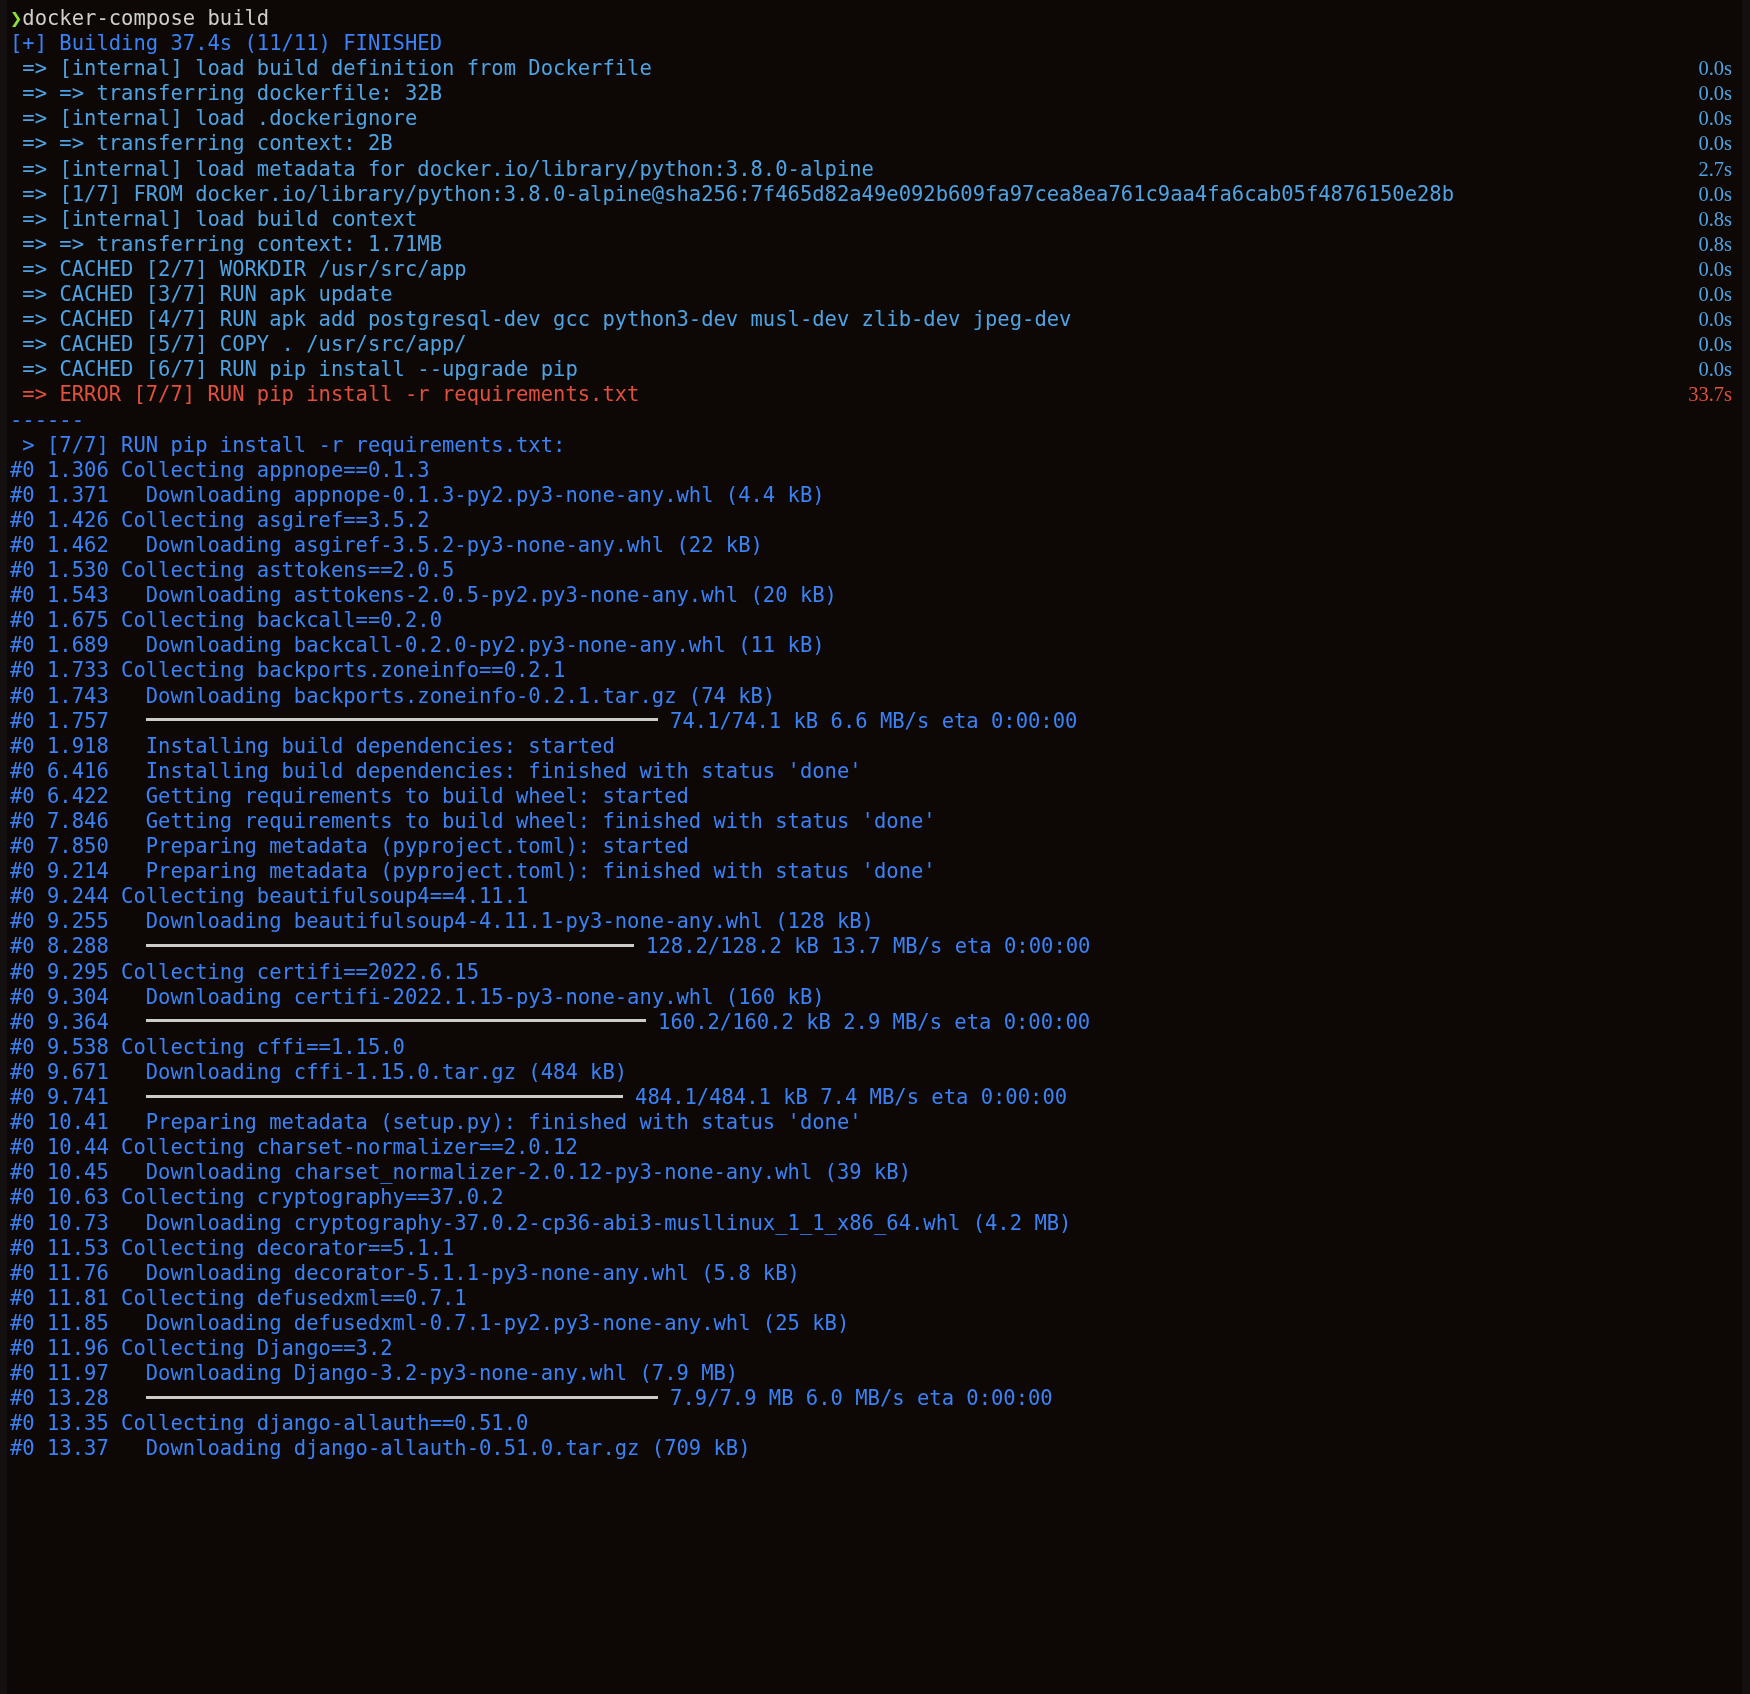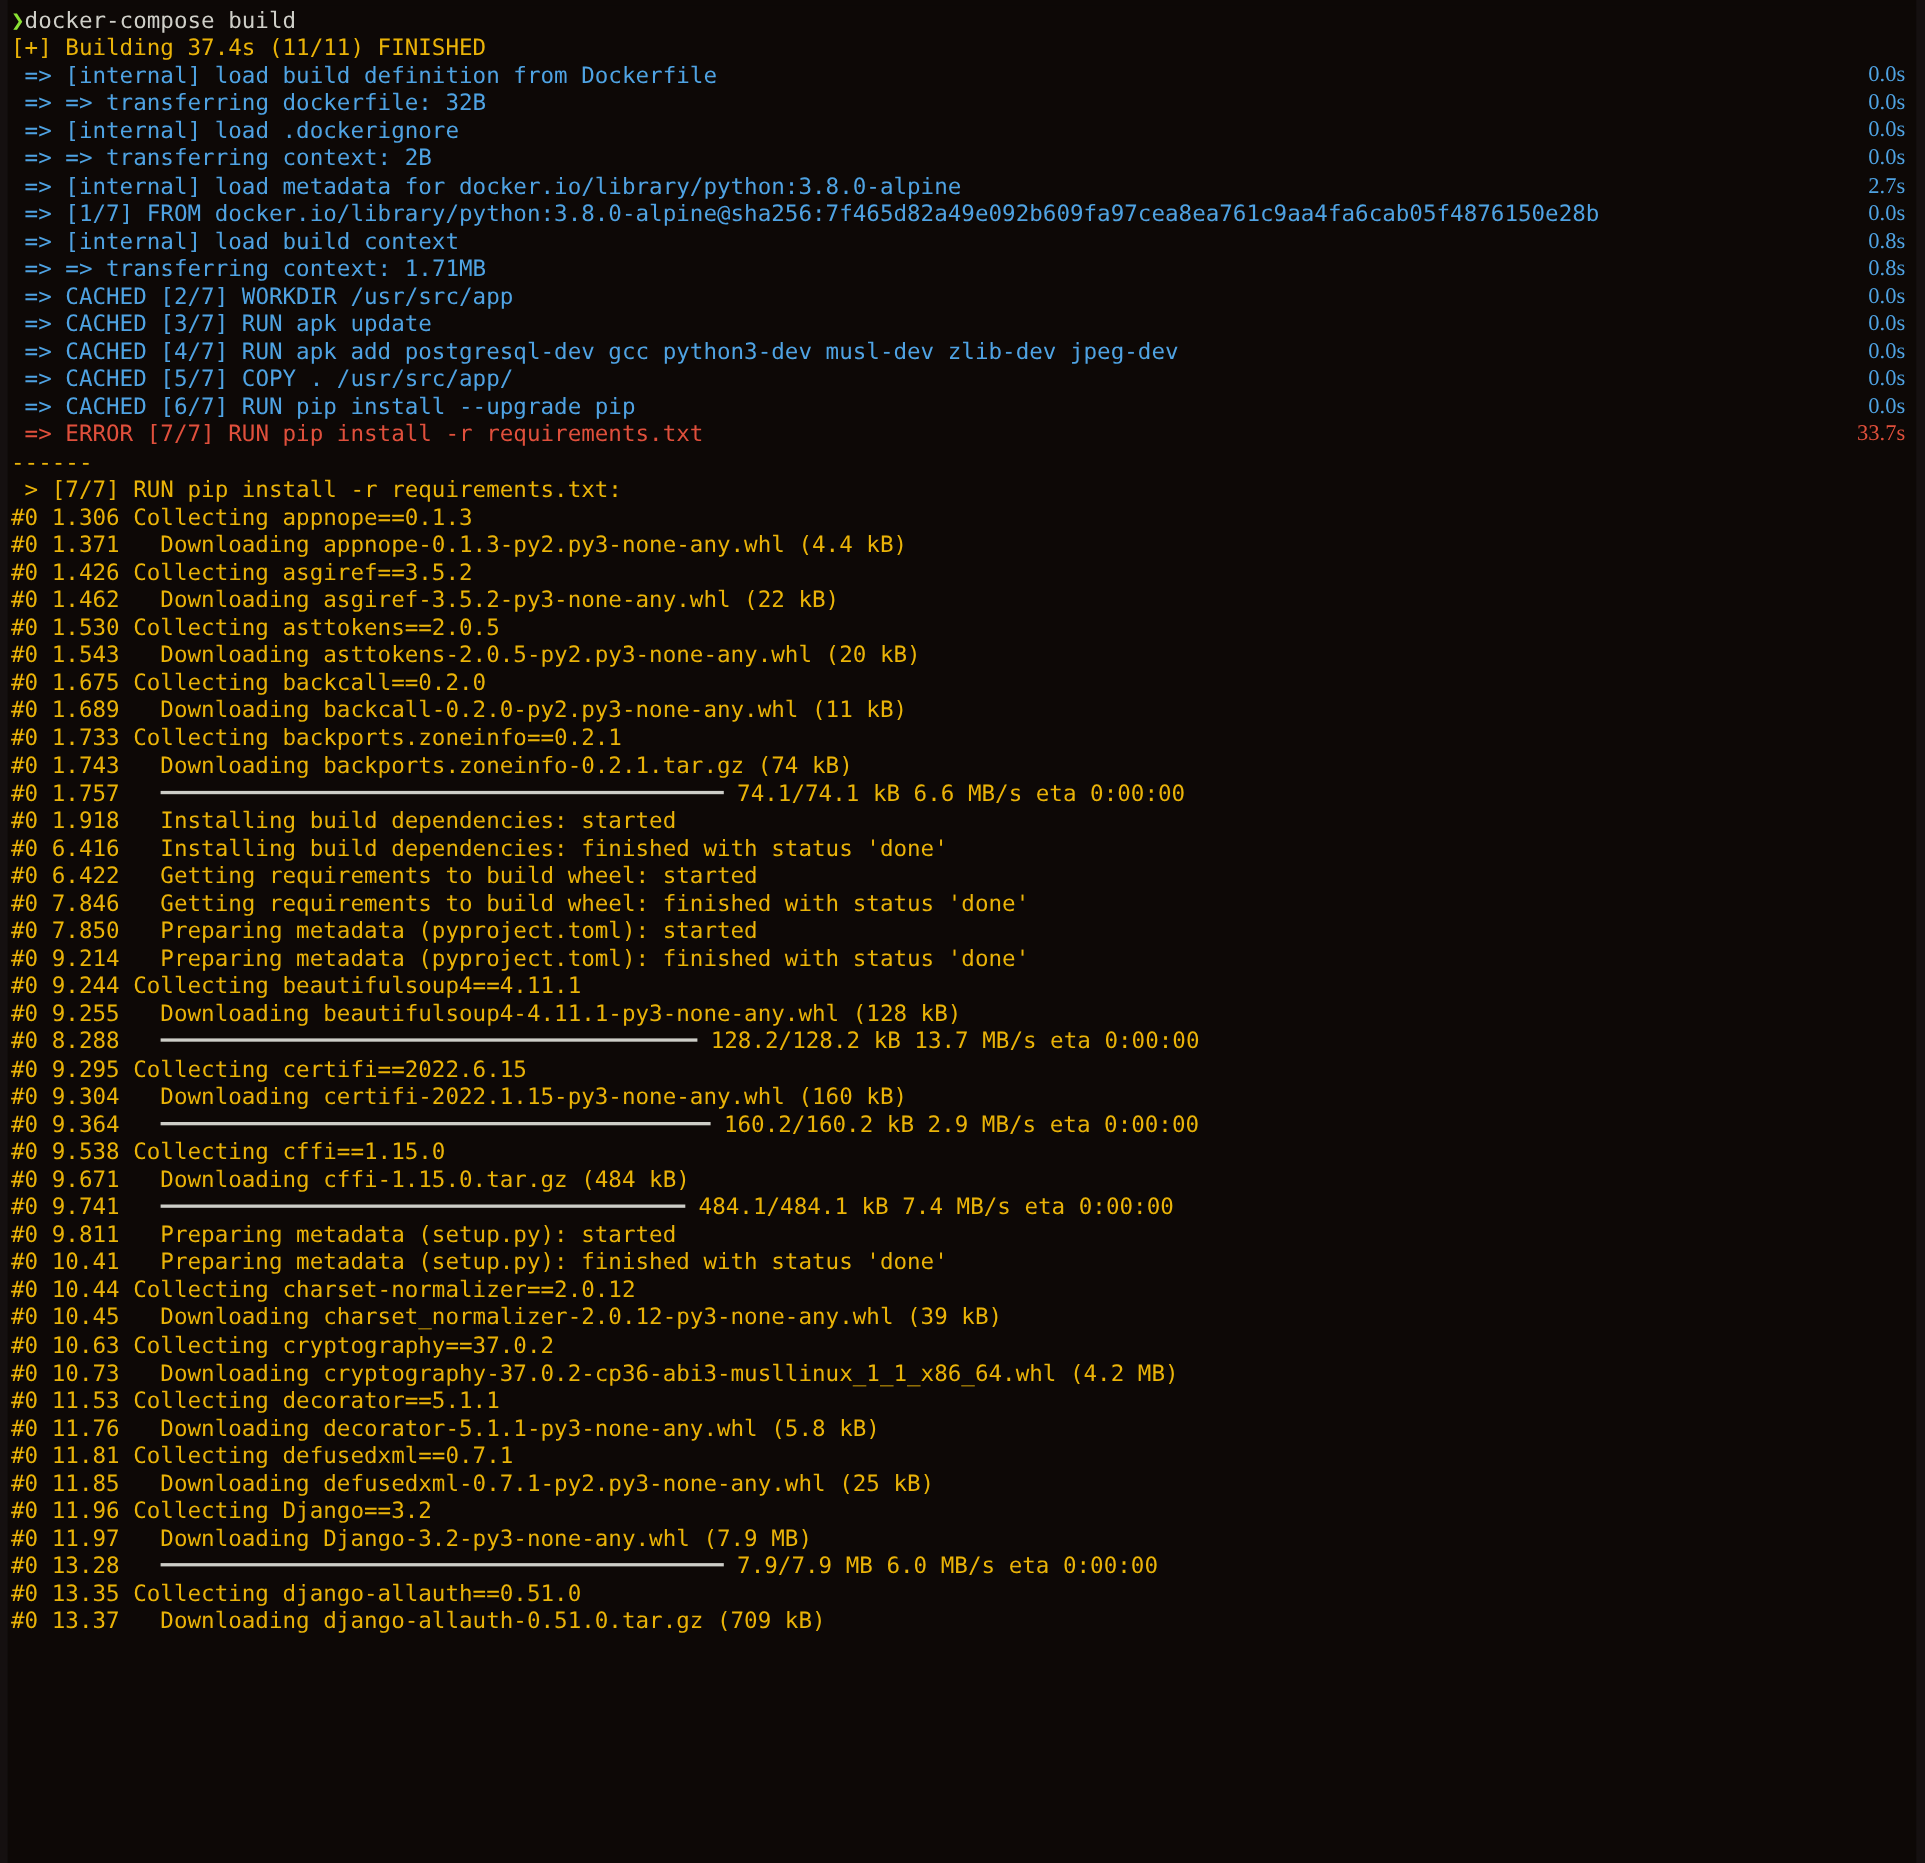--- a/index.html
+++ b/index.html
@@ -51,21 +51,21 @@
     line-height: 25.1px;
     font-size: 20.5px;
     letter-spacing: 0px;
     white-space: pre;
     color: #cdcdc7;
     font-family: "DejaVu Sans Mono", monospace;
   }
   .txt { white-space: pre; }
   .c-prompt  { color: #8ae234; }
   .c-cmd     { color: #cfcfc8; }
-  .c-white   { color: #eab308; }
+  .c-white   { color: #3b82f6; }
   .c-blue    { color: #4fa3e3; }
   .c-red     { color: #e0503c; }
   .dur {
     position: absolute;
     right: 8px;
     top: 0;
     white-space: pre;
     font-family: Liberation Serif, serif;
   }
   .bar {
@@ -131,21 +131,20 @@
         <div class="line"><span class="txt c-white">#0 9.214   Preparing metadata (pyproject.toml): finished with status 'done'</span></div>
         <div class="line"><span class="txt c-white">#0 9.244 Collecting beautifulsoup4==4.11.1</span></div>
         <div class="line"><span class="txt c-white">#0 9.255   Downloading beautifulsoup4-4.11.1-py3-none-any.whl (128 kB)</span></div>
         <div class="line"><span class="txt c-white">#0 8.288   </span><span class="bar" style="width: 488px;"></span><span class="txt c-white"> 128.2/128.2 kB 13.7 MB/s eta 0:00:00</span></div>
         <div class="line"><span class="txt c-white">#0 9.295 Collecting certifi==2022.6.15</span></div>
         <div class="line"><span class="txt c-white">#0 9.304   Downloading certifi-2022.1.15-py3-none-any.whl (160 kB)</span></div>
         <div class="line"><span class="txt c-white">#0 9.364   </span><span class="bar" style="width: 500px;"></span><span class="txt c-white"> 160.2/160.2 kB 2.9 MB/s eta 0:00:00</span></div>
         <div class="line"><span class="txt c-white">#0 9.538 Collecting cffi==1.15.0</span></div>
         <div class="line"><span class="txt c-white">#0 9.671   Downloading cffi-1.15.0.tar.gz (484 kB)</span></div>
         <div class="line"><span class="txt c-white">#0 9.741   </span><span class="bar" style="width: 477px;"></span><span class="txt c-white"> 484.1/484.1 kB 7.4 MB/s eta 0:00:00</span></div>
-        <div class="line"><span class="txt c-white">#0 9.811   Preparing metadata (setup.py): started</span></div>
         <div class="line"><span class="txt c-white">#0 10.41   Preparing metadata (setup.py): finished with status 'done'</span></div>
         <div class="line"><span class="txt c-white">#0 10.44 Collecting charset-normalizer==2.0.12</span></div>
         <div class="line"><span class="txt c-white">#0 10.45   Downloading charset_normalizer-2.0.12-py3-none-any.whl (39 kB)</span></div>
         <div class="line"><span class="txt c-white">#0 10.63 Collecting cryptography==37.0.2</span></div>
         <div class="line"><span class="txt c-white">#0 10.73   Downloading cryptography-37.0.2-cp36-abi3-musllinux_1_1_x86_64.whl (4.2 MB)</span></div>
         <div class="line"><span class="txt c-white">#0 11.53 Collecting decorator==5.1.1</span></div>
         <div class="line"><span class="txt c-white">#0 11.76   Downloading decorator-5.1.1-py3-none-any.whl (5.8 kB)</span></div>
         <div class="line"><span class="txt c-white">#0 11.81 Collecting defusedxml==0.7.1</span></div>
         <div class="line"><span class="txt c-white">#0 11.85   Downloading defusedxml-0.7.1-py2.py3-none-any.whl (25 kB)</span></div>
         <div class="line"><span class="txt c-white">#0 11.96 Collecting Django==3.2</span></div>

